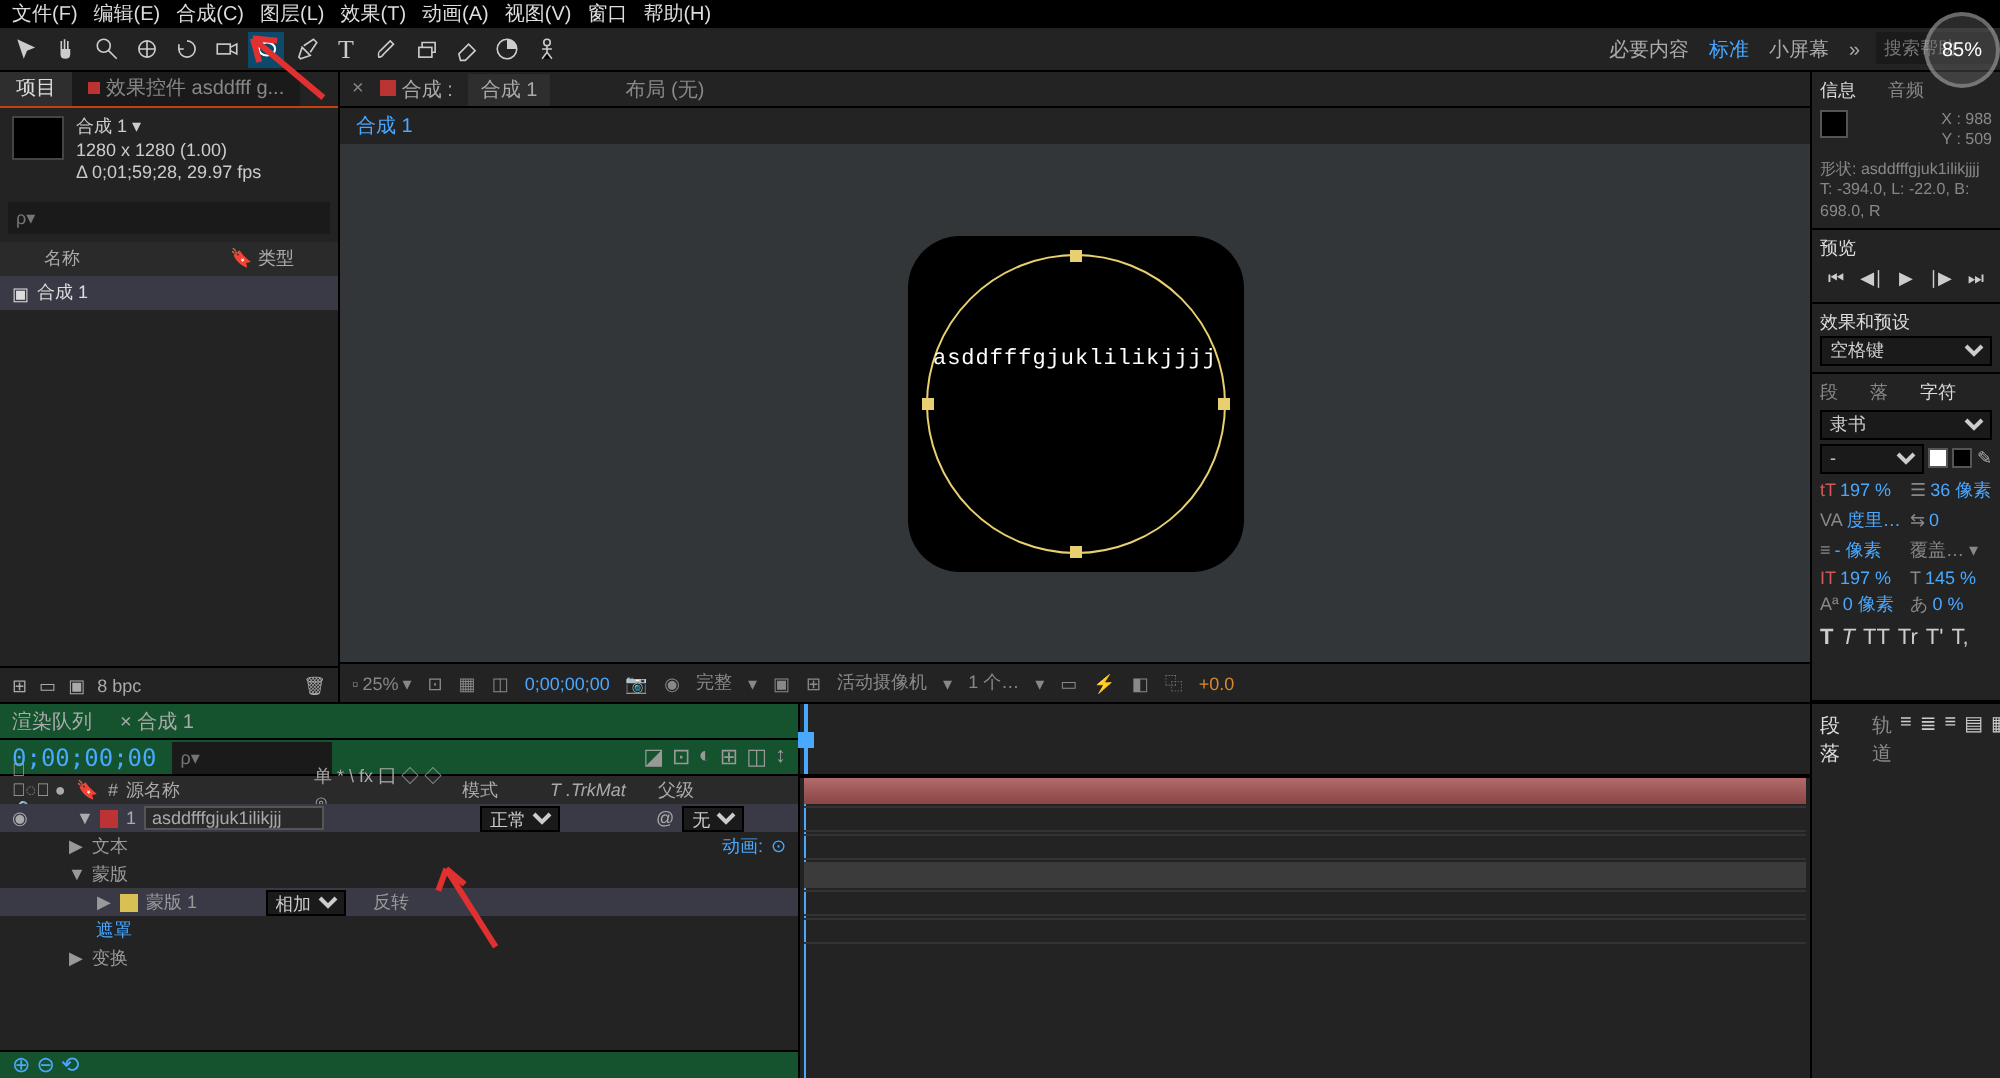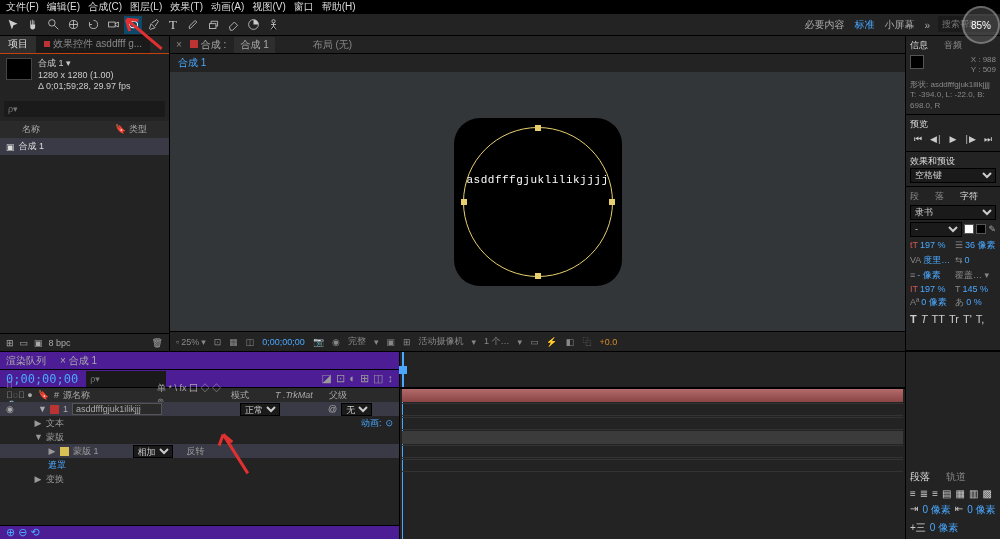--- a/index.html
+++ b/index.html
@@ -67,21 +67,21 @@
   .char-grid { display:grid; grid-template-columns:1fr 1fr; gap:2px 4px; padding:2px 0;}
   .char-cell { display:flex; align-items:center; gap:2px; color:#888;}
   .char-cell .red{ color:#d05a5a;}
   .char-cell .val{ color:#4aa8ff;}
   .swatch-row{ display:flex; gap:2px; align-items:center;}
   .swatch{ width:10px;height:10px;border:1px solid #555;}
   .type-btns { display:flex; gap:4px; font-family:"Times New Roman",serif; font-size:11px; color:#ccc; padding:2px 0;}
   .type-btns span{ }
 
   
-  .timeline { grid-column: 1 / span 3; background:#4c1d95; border-top:1px solid #000; display:grid; grid-template-columns: 400px 1fr 95px; grid-template-rows: 18px 18px 14px 1fr 14px; }
+  .timeline { grid-column: 1 / span 3; background:#14532d; border-top:1px solid #000; display:grid; grid-template-columns: 400px 1fr 95px; grid-template-rows: 18px 18px 14px 1fr 14px; }
   .tl-tabs { grid-column:1; display:flex; align-items:center; padding:0 6px; gap:8px; font-size:10px; border-right:1px solid #000; border-bottom:1px solid #000;}
   .tl-tabs .sq{ width:8px;height:8px;background:#b33;}
   .tl-time { grid-column:1; padding:0 6px; display:flex; align-items:center; gap:8px; border-right:1px solid #000; border-bottom:1px solid #000;}
   .timecode { color:#4aa8ff; font-size:12px; font-family:monospace;}
   .tl-icons { display:flex; gap:4px; margin-left:auto; font-size:11px; color:#999;}
   .tl-colhead { grid-column:1; display:flex; align-items:center; background:#2a2a2a; font-size:9px; padding:0 6px; gap:4px; border-right:1px solid #000;}
   .tl-layers { grid-column:1; background:#232323; border-right:1px solid #000; font-size:9px; overflow:hidden;}
   .layer-row { display:flex; align-items:center; height:14px; padding:0 6px; gap:4px;}
   .layer-row.sel { background:#3a3a46;}
   .layer-row .tw{ width:8px; display:inline-block; text-align:center;}
@@ -99,21 +99,21 @@
   .playhead { position:absolute; top:0; bottom:0; left:2px; width:0; border-left:2px solid #4aa8ff;}
   .playhead::before{ content:""; position:absolute; top:14px; left:-5px; width:8px; height:8px; background:#4aa8ff;}
   .tracks { grid-column:2; grid-row:3 / span 3; position:relative; background:#232323; border-top:1px solid #000;}
   .track-bar { position:absolute; left:2px; right:2px; height:13px;}
   .track-bg { background:#3b3b3b;}
   .track-green { background:linear-gradient(#7aa35a,#567a3b);}
   .track-red { background:linear-gradient(#b36a6a,#8a4545);}
   .track-line { position:absolute; left:2px; right:2px; height:13px; border-top:1px solid #333; border-bottom:1px solid #333;}
   .playhead2 { position:absolute; top:0; bottom:0; left:2px; border-left:1px solid #4aa8ff;}
 
-  .right-tl { grid-column:3; grid-row:1 / span 5; border-left:1px solid #000; background:#232323; padding:4px; display:flex; flex-direction:column; gap:4px;justify-content:flex-end;}
+  .right-tl { grid-column:3; grid-row:1 / span 5; border-left:1px solid #000; background:#232323; padding:4px; display:flex; gap:4px;}
   .right-tl-row{ display:flex; gap:4px; font-size:10px; color:#ccc;}
 
   
   .arrow { position:absolute; color:#e03030; font-size:26px; font-weight:bold; pointer-events:none; transform-origin:center; z-index:60;}
   .arrow svg{ width:60px; height:28px;}
 </style>
 </head>
 <body>
 
 <div class="menubar">

